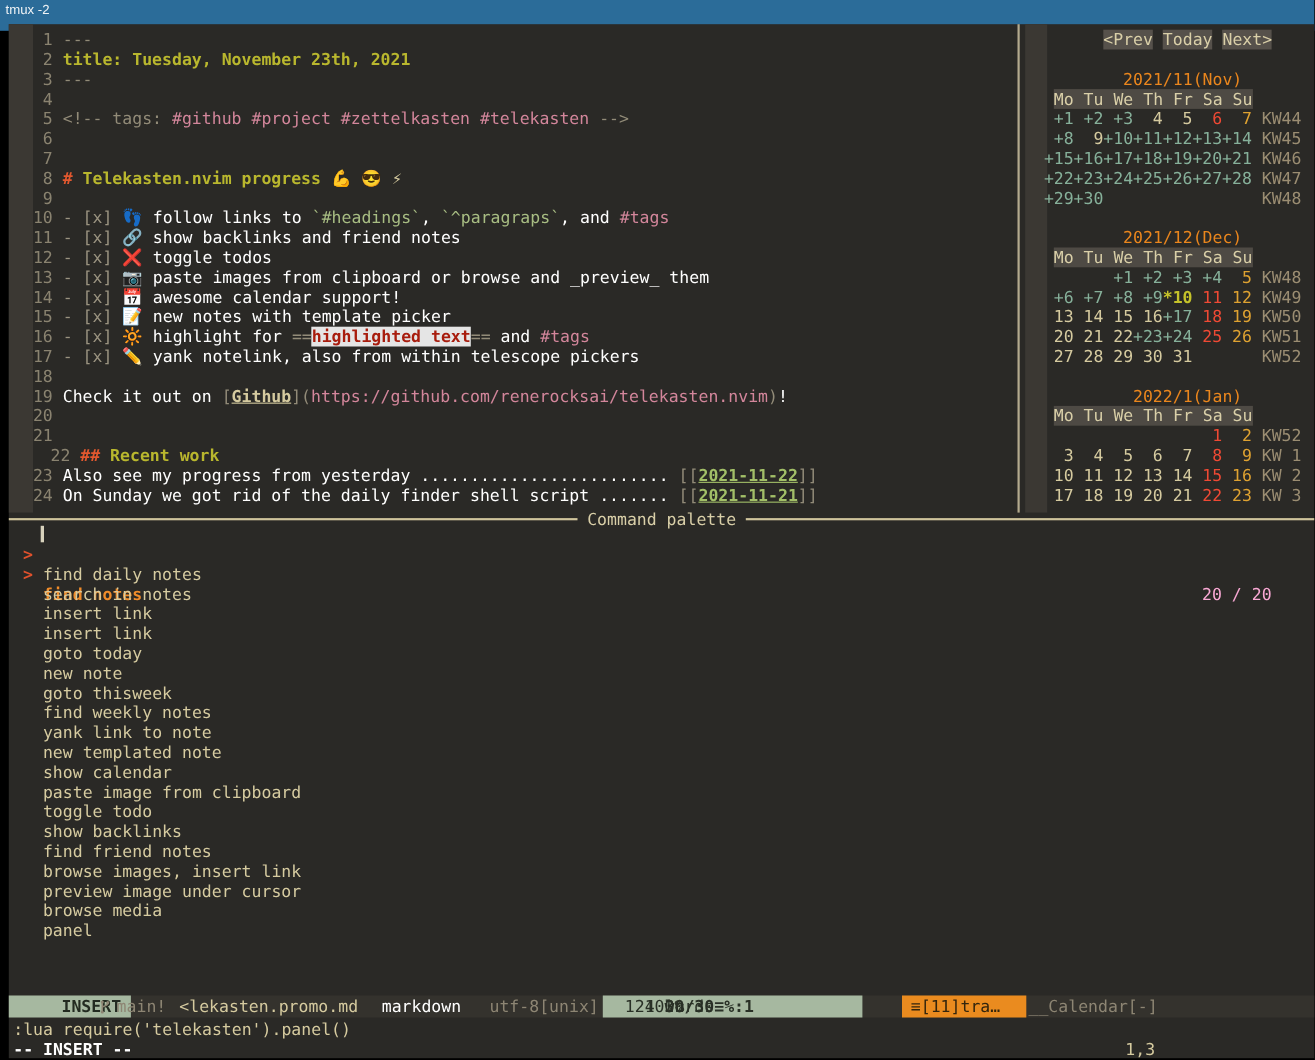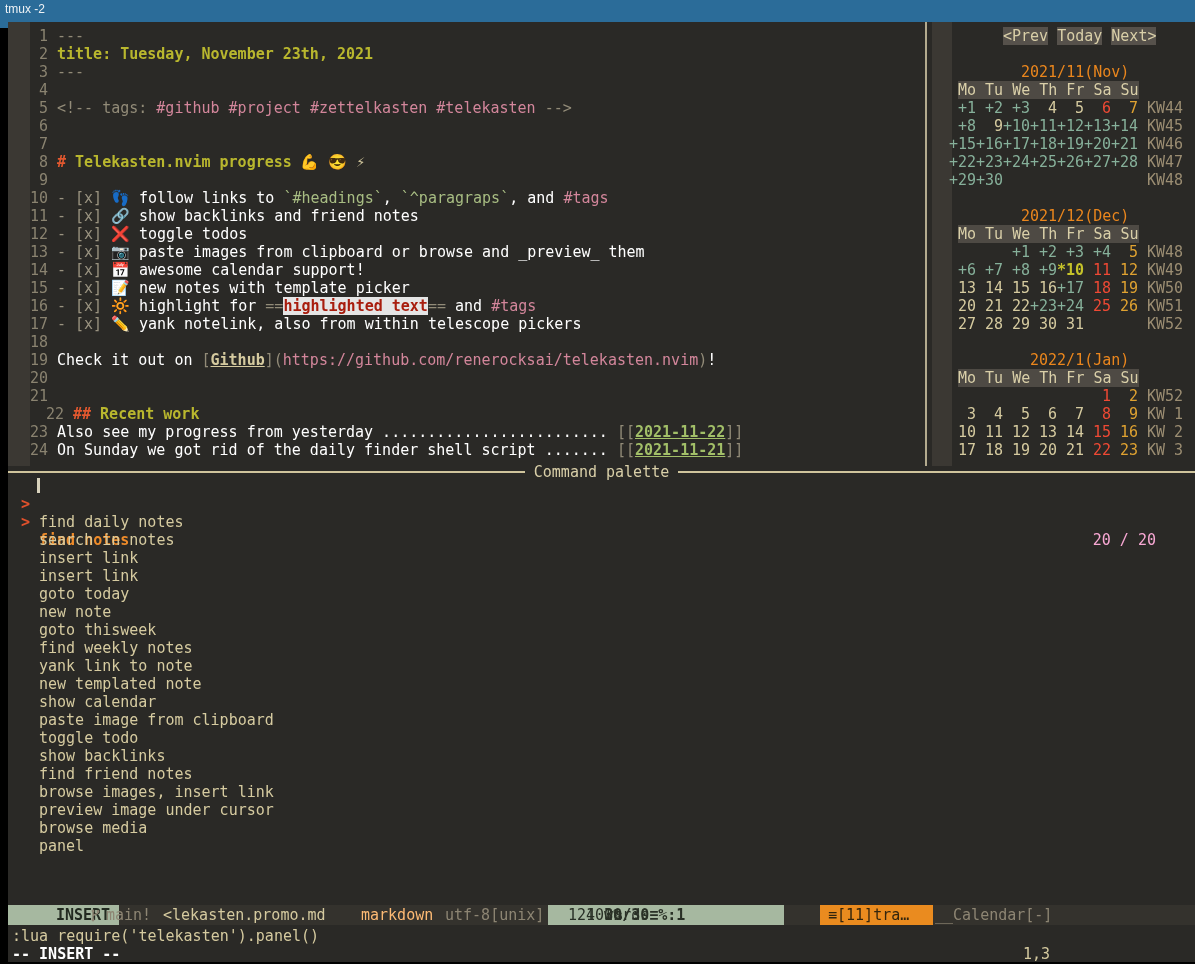--- a/index.html
+++ b/index.html
@@ -38,21 +38,21 @@
   .p-item{position:absolute;left:31px;color:#d6cba0;}
   .cursor{position:absolute;left:29px;top:1px;width:3px;height:15px;background:#d8d2bc;}
   .counter{position:absolute;right:39px;color:#f9a8d4;}
   
   .statusline{position:absolute;left:0;top:883px;width:100%;height:20px;background:#34322d;line-height:20px;}
   .statusline span{position:absolute;white-space:pre;}
   .sl-mode{left:0;width:72px;text-align:center;background:#a6b8a0;color:#222a20;font-weight:bold;padding-left:39px;}
   .sl-branch{left:98px;color:#8d8573;}
   .branch-ic{position:absolute;left:82px;top:4px;}
   .sl-file{left:155px;color:#d5ca9f;}
-  .sl-ft{left:353px;color:#fdba74;}
+  .sl-ft{left:339px;color:#ffffff;}
   .sl-enc{left:437px;color:#8d8573;}
   .sl-stats{left:540px;width:236px;background:#a6b8a0;color:#293026;padding-left:20px;box-sizing:border-box;}
   .sl-stats b{font-weight:bold;}
   .sl-trouble{left:812px;width:113px;background:#ea8b1f;color:#33250d;padding-left:8px;box-sizing:border-box;}
   .sl-calwin{left:927px;color:#8d8573;}
   .cmdline{position:absolute;left:4px;top:905px;color:#d5ca9f;white-space:pre;}
   .bline{position:absolute;left:0;top:923px;width:100%;height:18px;}
   .b-mode{position:absolute;left:4px;color:#ffffff;font-weight:bold;}
   .b-ruler{position:absolute;left:1015px;color:#d5ca9f;}
   .b-scroll{position:absolute;left:1208px;color:#3b82f6;}

